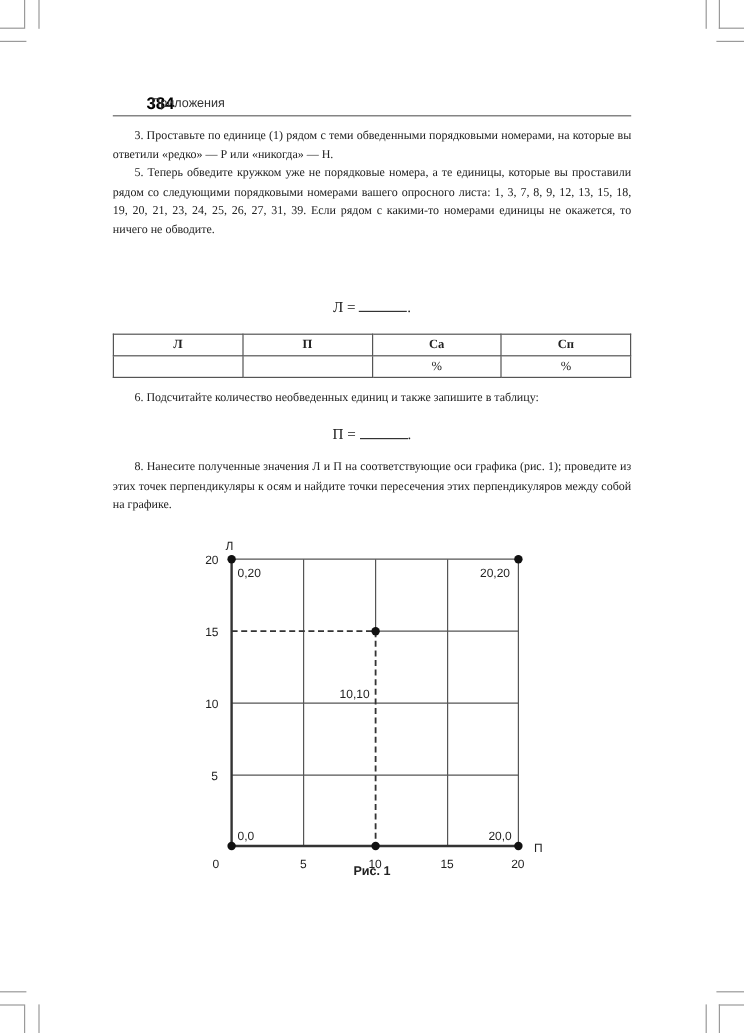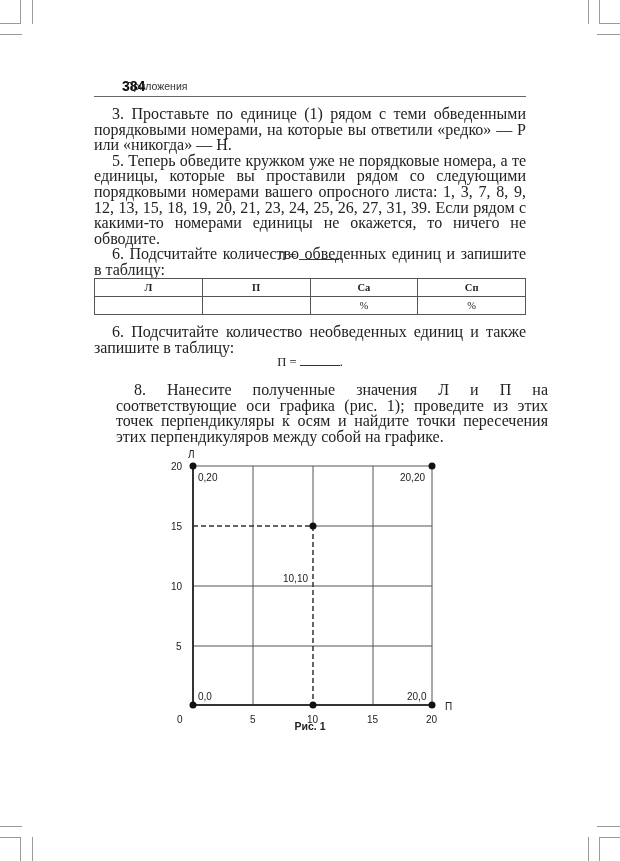--- a/index.html
+++ b/index.html
@@ -1,21 +1,21 @@
 <!DOCTYPE html>
 <html><head>
 <meta charset="utf-8">
 <style>
   html, body { margin:0; padding:0; background:#fff; }
   body { width:620px; height:861px; position:relative; overflow:hidden; color:#222; }
   .crop { position:absolute; background:#9a9a9a; }
   .header { position:absolute; left:94px; top:78px; width:432px; height:18px; border-bottom:1px solid #666; }
   .pageno { position:absolute; left:0; top:0; font-family:"Liberation Sans", sans-serif; font-weight:bold; font-size:14px; color:#000000;margin-left:28px; }
   .running { position:absolute; left:32px; top:2px; font-family:"Liberation Sans", sans-serif; font-size:10.5px; color:#333; }
-  .text { position:absolute; left:94px; width:432px; font-family:"Liberation Serif", serif; font-size:16px; line-height:15.6px; text-align:justify; color:#222; }
+  .text { position:absolute; left:94px; width:432px; font-family:"Liberation Serif", serif; font-size:10px; line-height:15.6px; text-align:justify; color:#222; }
   .p { margin:0; text-indent:18px; }
   .formula { position:absolute; left:0; width:620px; text-align:center; font-family:"Liberation Serif", serif; font-size:12.6px; color:#222; }
   .blank { display:inline-block; width:40px; border-bottom:1px solid #333; height:10px; vertical-align:baseline; }
   table.res { position:absolute; left:94px; top:278px; width:432px; border-collapse:collapse; font-family:"Liberation Serif", serif; font-size:10.5px; }
   table.res td, table.res th { border:1px solid #555; height:17px; text-align:center; padding:0; width:25%; }
   table.res th { font-weight:bold; }
   .chart { position:absolute; left:0; top:0; }
   .chart text { font-family:"Liberation Sans", sans-serif; font-size:10px; fill:#222; }
   .caption { position:absolute; left:0; width:620px; top:720px; text-align:center; font-family:"Liberation Sans", sans-serif; font-weight:bold; font-size:10.5px; color:#222; }
 </style>
@@ -40,21 +40,20 @@
 <div class="crop" style="left:599px;top:837px;width:1px;height:24px;"></div>
 
 <div class="header">
   <span class="pageno">384</span>
   <span class="running">Приложения</span>
 </div>
 
 <div class="text" style="top:106px;">
   <p class="p">3. Проставьте по единице (1) рядом с теми обведенными порядковыми номерами, на которые вы ответили «редко» — Р или «никогда» — Н.</p>
   <p class="p">5. Теперь обведите кружком уже не порядковые номера, а те единицы, которые вы проставили рядом со следующими порядковыми номерами вашего опросного листа: 1, 3, 7, 8, 9, 12, 13, 15, 18, 19, 20, 21, 23, 24, 25, 26, 27, 31, 39. Если рядом с какими-то номерами единицы не окажется, то ничего не обводите.</p>
-  <p class="p">6. Подсчитайте количество обведенных единиц и запишите в таблицу:</p>
 </div>
 
 <div class="formula" style="top:249px;">
   <span>Л =</span>
   <span class="blank"></span><span>.</span>
 </div>
 
 <table class="res">
   <tbody>
       <tr>
@@ -74,21 +73,21 @@
 
 <div class="text" style="top:324px;">
   <p class="p">6. Подсчитайте количество необведенных единиц и также запишите в таблицу:</p>
 </div>
 
 <div class="formula" style="top:355px;">
   <span>П =</span>
   <span class="blank"></span><span>.</span>
 </div>
 
-<div class="text" style="top:382px;margin-left:22px;">
+<div class="text" style="top:382px;">
   <p class="p">8. Нанесите полученные значения Л и П на соответствующие оси графика (рис. 1); проведите из этих точек перпендикуляры к осям и найдите точки пересечения этих перпендикуляров между собой на графике.</p>
 </div>
 
 <svg class="chart" width="620" height="861">
 
   <g stroke="#555" stroke-width="1">
     <line x1="253" y1="466" x2="253" y2="705"></line>
     <line x1="313" y1="466" x2="313" y2="526"></line>
     <line x1="373" y1="466" x2="373" y2="705"></line>
     <line x1="432" y1="466" x2="432" y2="705"></line>

